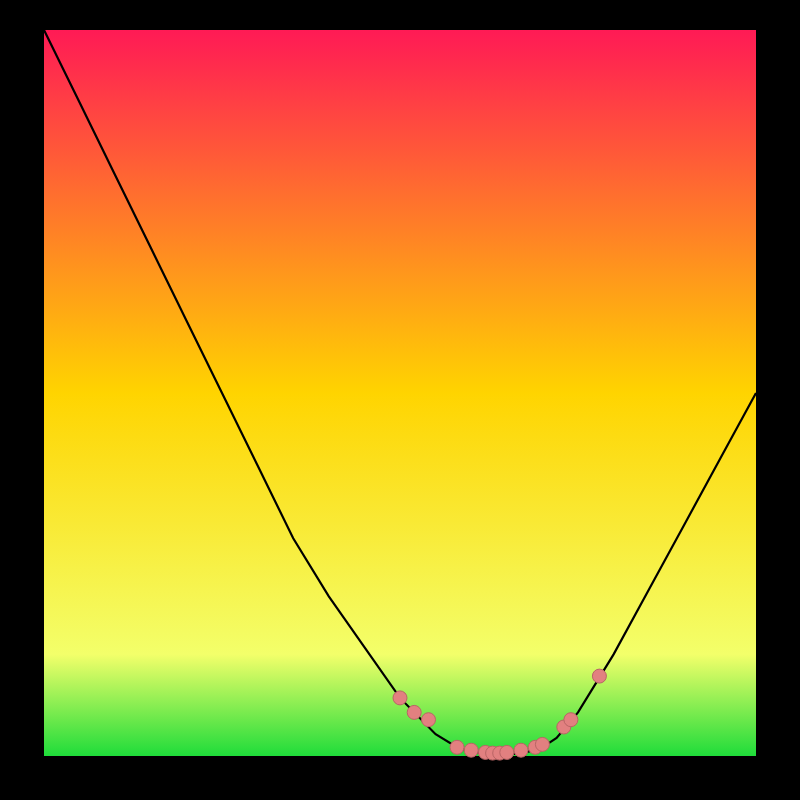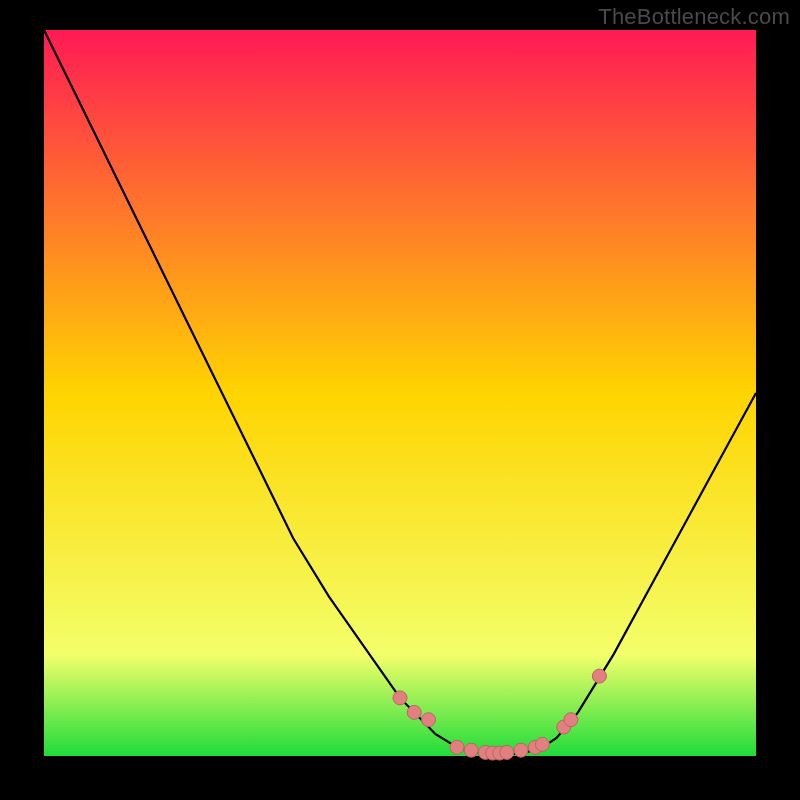--- a/index.html
+++ b/index.html
@@ -33,21 +33,20 @@
     top: 0;
     width: 800px;
     height: 800px;
   }
 </style>
 </head>
 <body style="background: rgb(0, 0, 0);">
 
 <div class="frame">
 
-  <div class="watermark">TheBottleneck.com</div>
 
   <svg viewBox="0 0 800 800" preserveAspectRatio="none">
     <defs>
       <linearGradient id="bg-grad" x1="0" y1="0" x2="0" y2="1">
         <stop id="g0" offset="0%" stop-color="#ff1a55"></stop>
         <stop id="g1" offset="50%" stop-color="#ffd400"></stop>
         <stop id="g2" offset="86%" stop-color="#f3ff6a"></stop>
         <stop id="g3" offset="100%" stop-color="#1fdc3a"></stop>
       </linearGradient>
     </defs>

